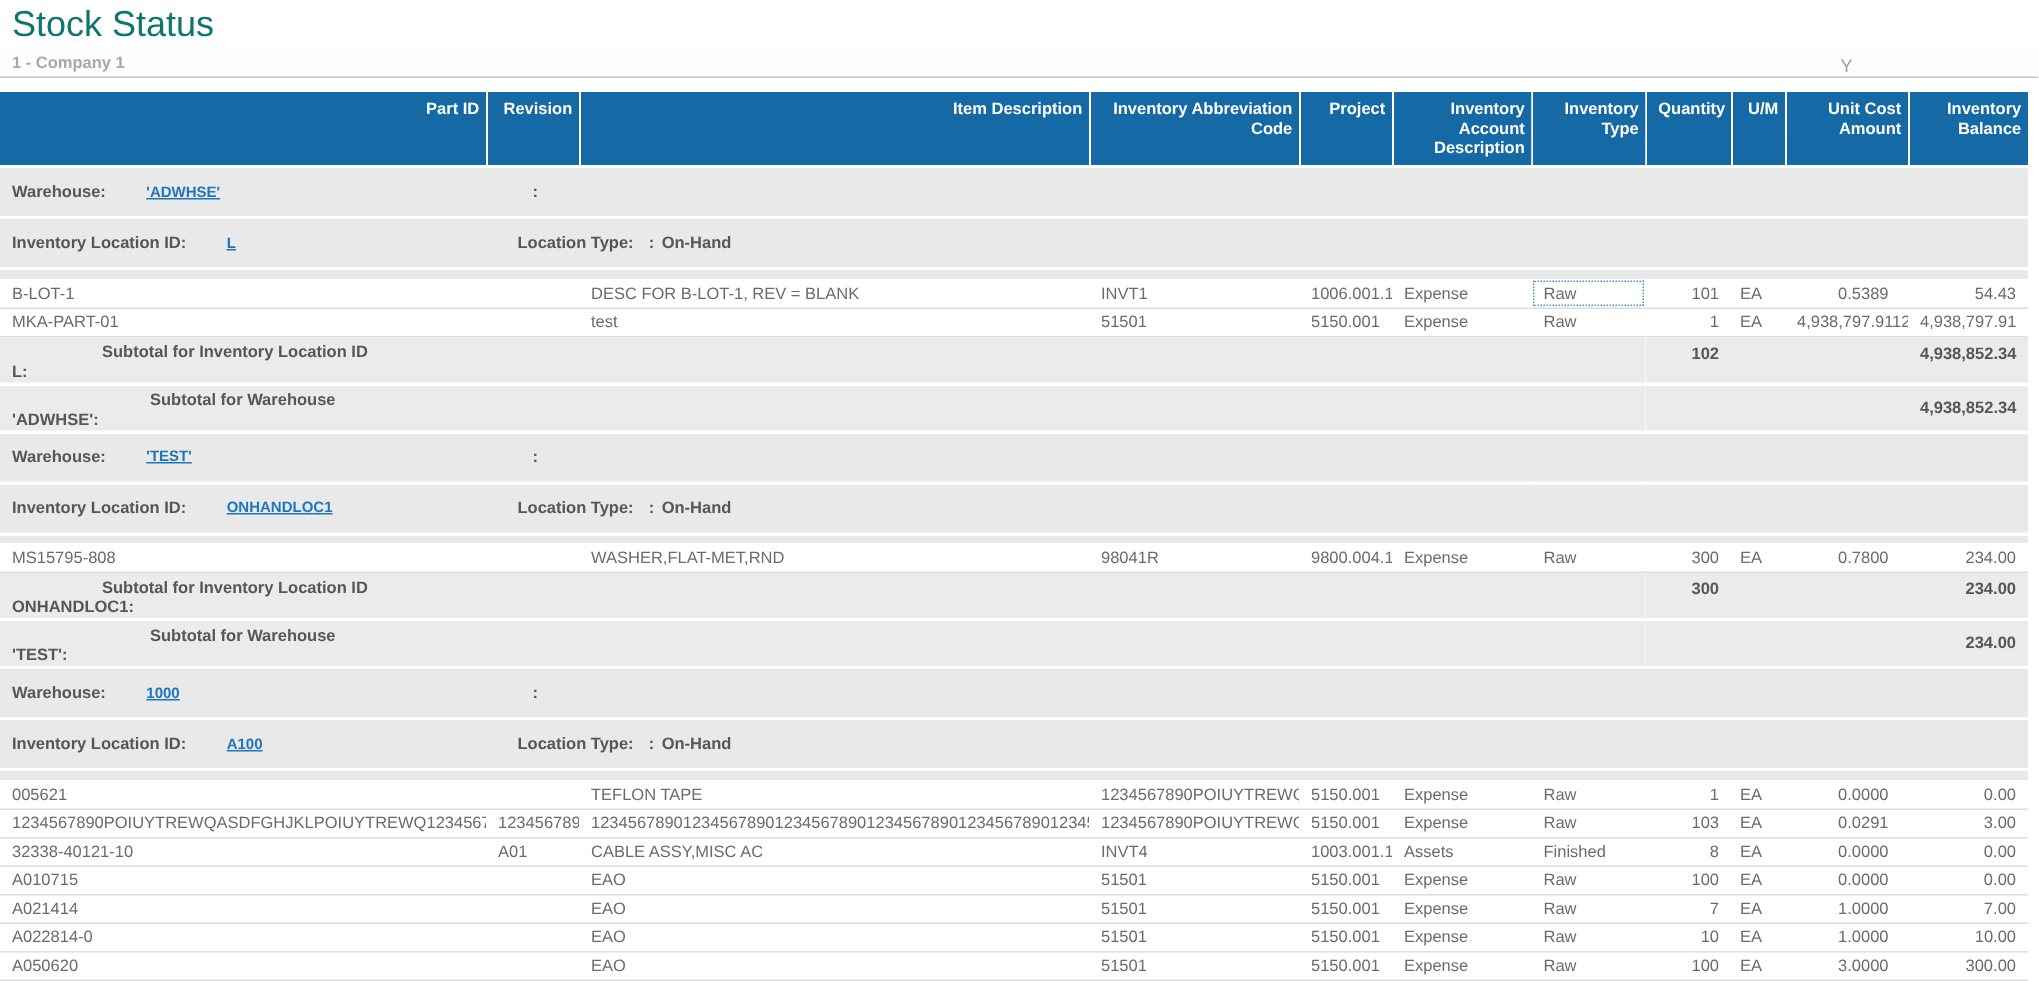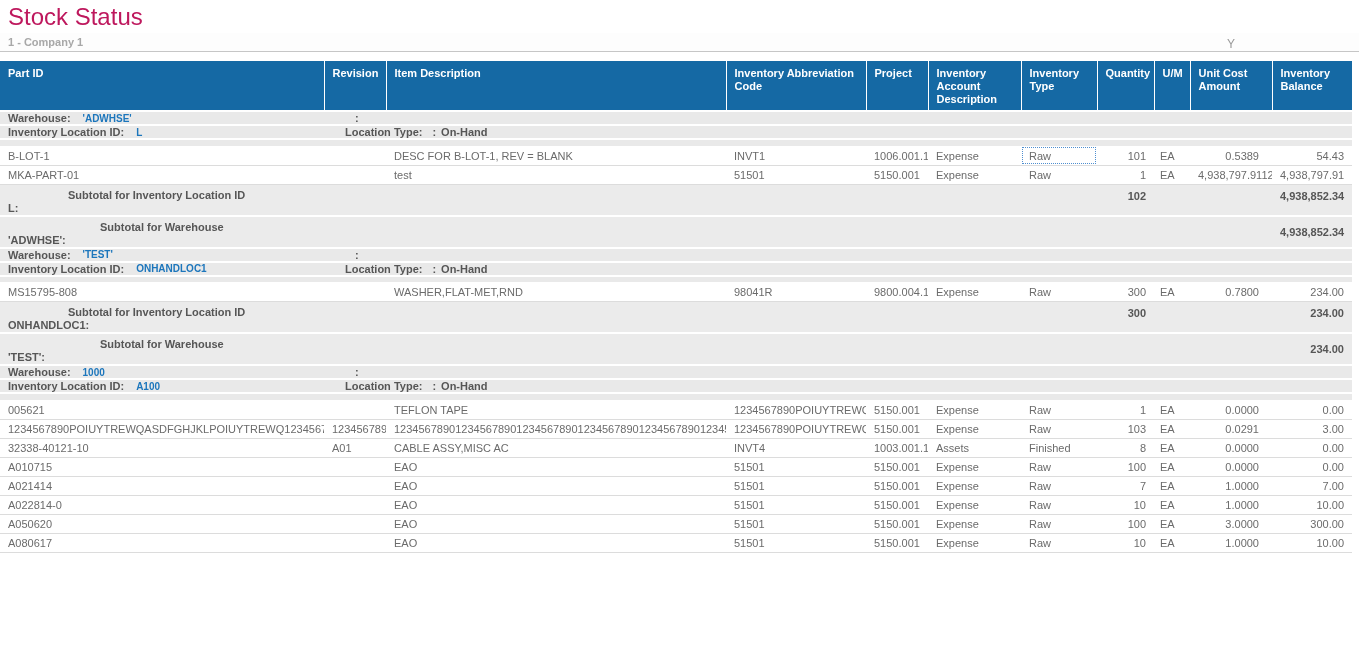--- a/index.html
+++ b/index.html
@@ -4,47 +4,47 @@
 <style>
   * { box-sizing: border-box; }
   html,body { margin:0; padding:0; }
   body {
     width:1359px; height:654px; overflow:hidden;
     background:#ffffff;
     font-family:"Liberation Sans", sans-serif;
   }
   
   .titlebar { padding:3px 0 0 8px; height:33px; }
-  .page-title { color:#be185d; font-size:24px; font-weight:400; line-height:28px; display:inline-block; }
+  .page-title { color:#0f766e; font-size:24px; font-weight:400; line-height:28px; display:inline-block; }
   .subbar { position:relative; height:19px; border-bottom:1px solid #c6c6c6; background:#fdfdfd; }
   .subtitle { position:absolute; left:8px; top:3px; font-size:11px; font-weight:bold; color:#a8a8a8; }
   .corner-text { position:absolute; left:1227px; top:4px; font-size:12px; color:#9a9a9a; }
   
   .table-wrap { margin-top:9px; }
   table { border-collapse:collapse; table-layout:fixed; width:1352px; }
   thead th {
     background:#1569a4; color:#ffffff;
-    font-size:11px; font-weight:bold; text-align:left; vertical-align:top;
+    font-size:11px; font-weight:bold; text-align:right; vertical-align:top;
     padding:6px 4px 4px 8px; height:46px;
     border-right:1px solid #ffffff; border-bottom:2px solid #ffffff;
     overflow:hidden; white-space:normal; line-height:13px;
   }
   td { font-size:11px; color:#6b6b6b; padding:0 8px; white-space:nowrap; overflow:hidden; }
   tr.data td { height:19px; border-bottom:1px solid #dcdcdc; background:#ffffff; }
   td.num { text-align:right; padding-right:8px; }
   td.cost { text-align:right; padding-right:13px; }
   td.um { padding-left:6px; }
   td.type-focused { outline:1px dotted #4f8fd0; outline-offset:-2px; }
-  tr.group td { background:#e9e9e9; height:14px; border-bottom:2px solid #ffffff; padding:0 0 0 8px; }
+  tr.group td { background:#e9e9e9; height:34px; border-bottom:2px solid #ffffff; padding:0 0 0 8px; }
   .group-line { position:relative; width:100%; height:100%; display:flex; align-items:center; }
   .group-label, .group-val { font-weight:bold; color:#565656; font-size:11px; }
   .group-label { margin-right:12px; }
   .group-right { position:absolute; left:337px; top:0; height:100%; display:flex; align-items:center; font-weight:bold; color:#565656; }
   .group-right .sep { margin:0 5px 0 10px; }
-  a.grp-link { color:#1c76bc; font-weight:bold; font-size:10px; cursor:pointer; }
+  a.grp-link { color:#1c76bc; font-weight:bold; font-size:10px; text-decoration:underline; cursor:pointer;margin-left:15px; }
   tr.spacer td { background:#e9e9e9; height:7px; border-bottom:1px solid #ffffff; padding:0; }
   tr.subtotal td { background:#ebebeb; border-bottom:2px solid #ffffff; height:31px; vertical-align:top; }
   .sub-label { font-weight:bold; color:#565656; font-size:11px; padding-top:4px; line-height:13px; }
   .sub-label.loc { padding-left:60px; }
   .sub-label.wh { padding-left:92px; }
   .sub-key { font-weight:bold; color:#565656; font-size:11px; line-height:13px; }
   td.sub-val { font-weight:bold; color:#565656; padding-top:5px; }
   td.sub-val.mid { vertical-align:middle; padding-top:0; }
 </style>
 </head>

